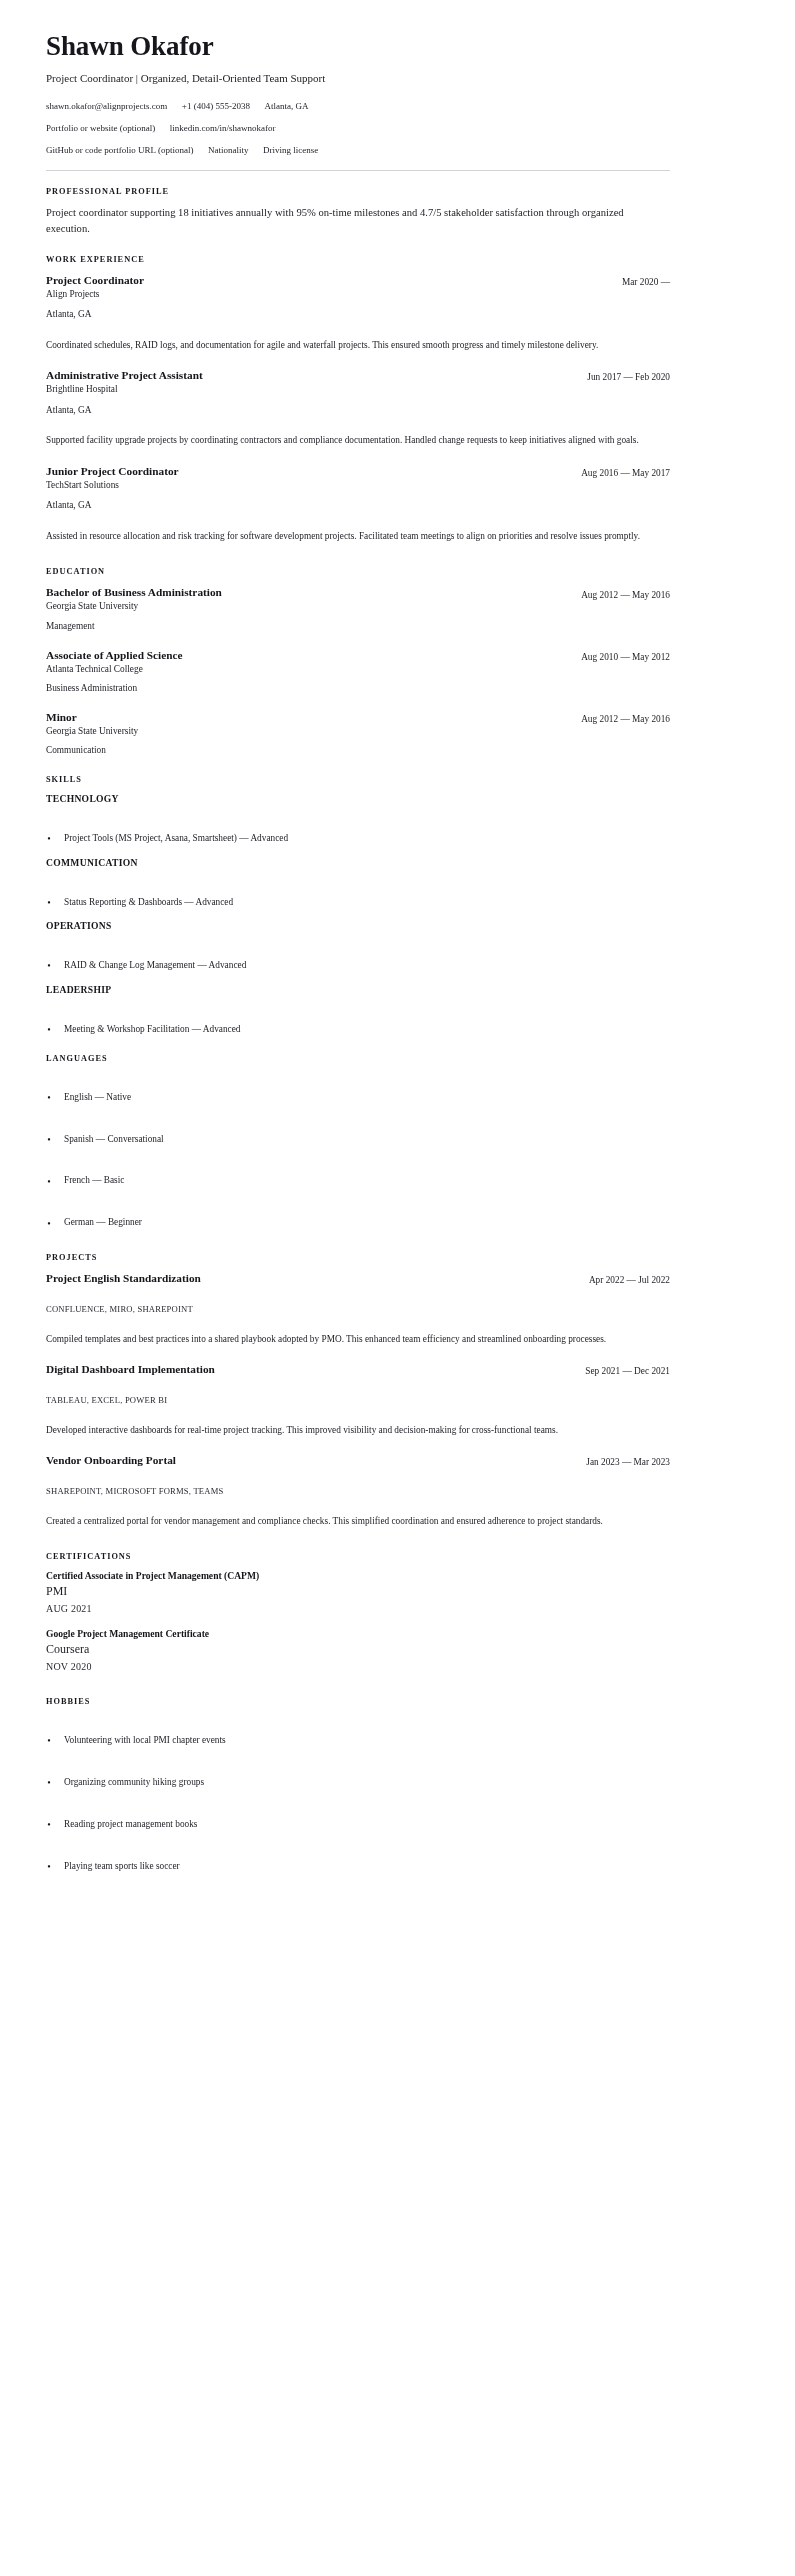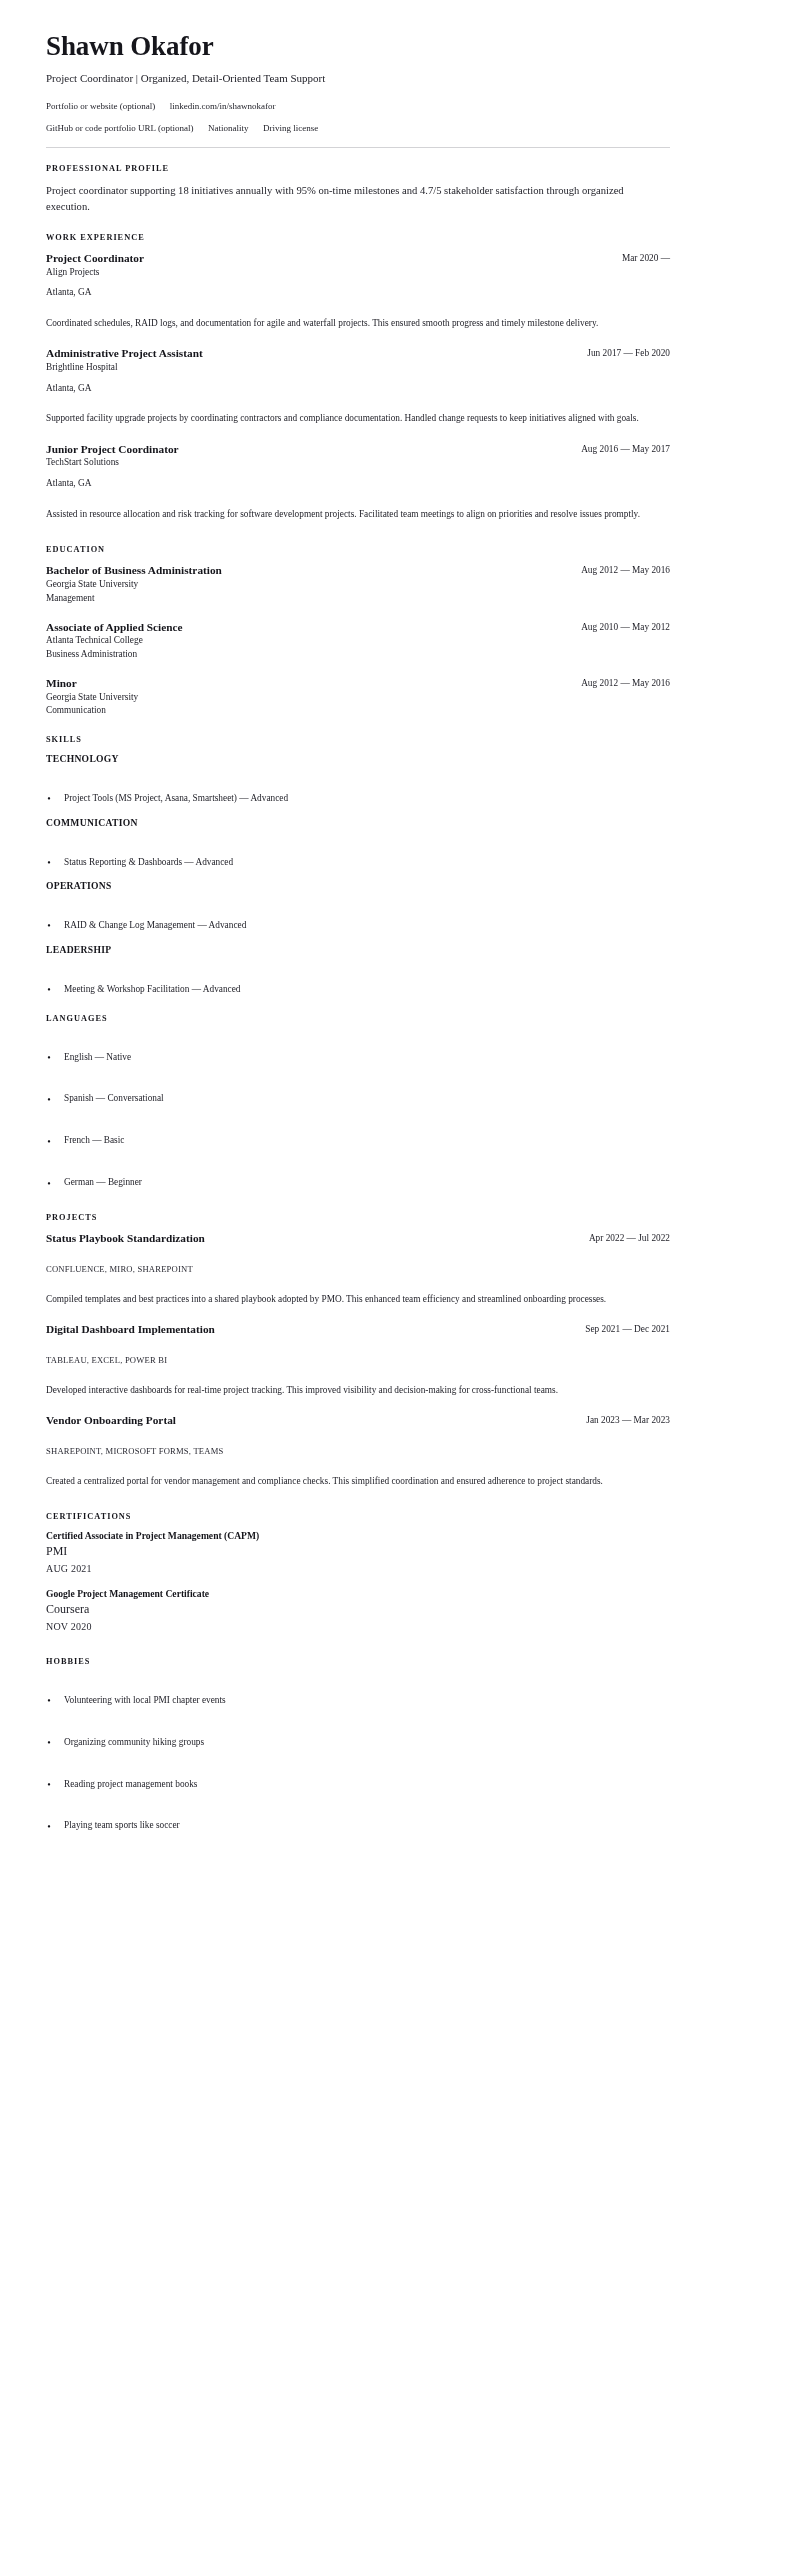--- a/index.html
+++ b/index.html
@@ -69,21 +69,21 @@
     line-height: 1.55;
     margin: 0 0 4px 0;
     color: #1d1d25;
     max-width: 670px;
   }
 
   
   .entry { margin-bottom: 14.6px; }
   .entry-head {
     display: flex;
-    align-items: center;
+    align-items: flex-end;
     justify-content: space-between;
   }
   .entry-title {
     font-size: 11.3px;
     font-weight: bold;
     line-height: 1.25;
     color: #15151b;
   }
   .entry-date {
     font-size: 9.3px;
@@ -101,21 +101,21 @@
   }
   .entry-meta {
     font-size: 9.3px;
     line-height: 1.45;
     margin-top: 7.3px;
     color: #1d1d25;
   }
   .entry-sub {
     font-size: 9.3px;
     line-height: 1.45;
-    margin-top: 0;
+    margin-top: 6px;
     color: #1d1d25;
   }
   .entry-stack {
     font-size: 8.6px;
     letter-spacing: 0.2px;
     text-transform: uppercase;
     line-height: 1.45;
     margin-top: 18px;
     color: #2a2a33;
   }
@@ -189,20 +189,23 @@
 </style>
 </head>
 <body>
 
 <div class="page">
 
   <header>
     <h1 class="name">Shawn Okafor</h1>
     <div class="headline">Project Coordinator | Organized, Detail-Oriented Team Support</div>
 
+    <div class="contact-row">
+      <span class="chip">shawn.okafor@alignprojects.com</span><span class="chip">+1 (404) 555-2038</span><span class="chip">Atlanta, GA</span>
+    </div>
 
     <div class="contact-row">
       <span class="chip">Portfolio or website (optional)</span><span class="chip">linkedin.com/in/shawnokafor</span>
     </div>
 
     <div class="contact-row">
       <span class="chip">GitHub or code portfolio URL (optional)</span><span class="chip">Nationality</span><span class="chip">Driving license</span>
     </div>
 
     <hr class="rule">
@@ -318,21 +321,21 @@
       <li>French — Basic</li>
       <li>German — Beginner</li>
     </ul>
   </section>
 
   <section class="section section-gap-lg">
     <h2 class="section-title">Projects</h2>
 
     <div class="entry">
       <div class="entry-head">
-        <span class="entry-title">Status Playbook Standardization</span>
+        <span class="entry-title">Project English Standardization</span>
         <span class="entry-date">Apr 2022 — Jul 2022</span>
       </div>
       <div class="entry-stack">CONFLUENCE, MIRO, SHAREPOINT</div>
       <p class="entry-desc">Compiled templates and best practices into a shared playbook adopted by PMO. This enhanced team efficiency and streamlined onboarding processes.</p>
     </div>
 
     <div class="entry">
       <div class="entry-head">
         <span class="entry-title">Digital Dashboard Implementation</span>
         <span class="entry-date">Sep 2021 — Dec 2021</span>

